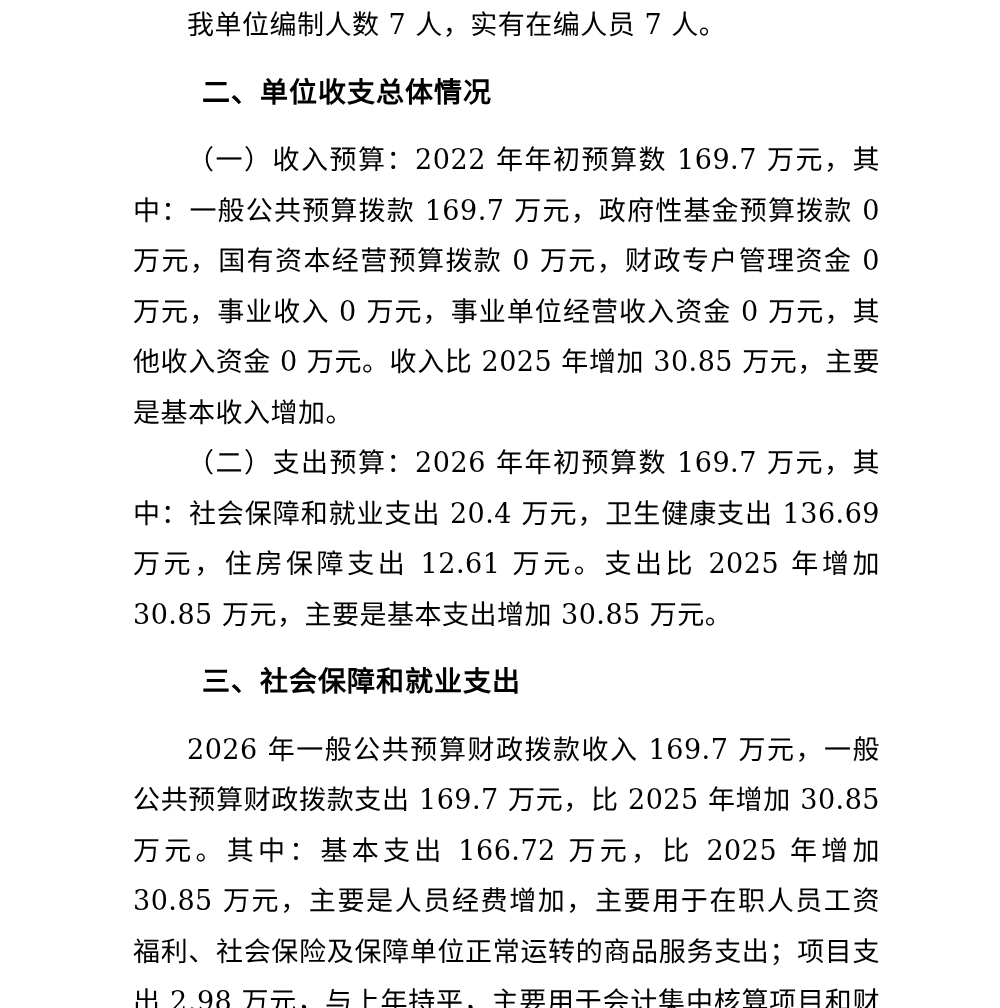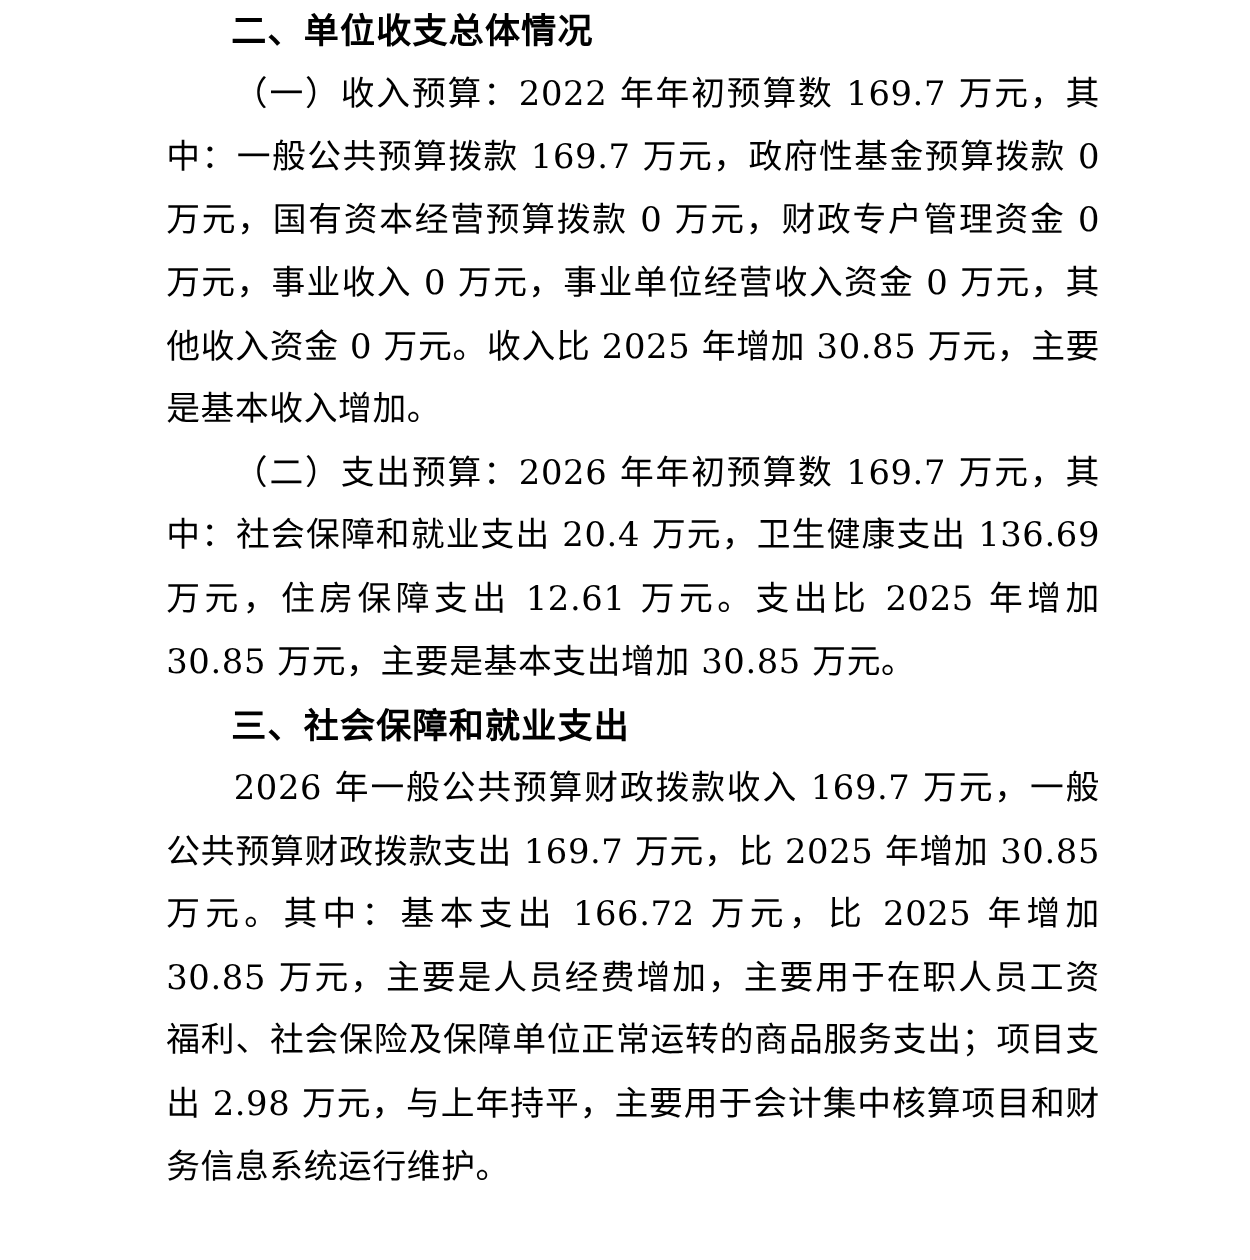--- a/index.html
+++ b/index.html
@@ -20,35 +20,36 @@
     margin: 0;
     color: #000000;
     font-family: "DejaVu Serif", "Liberation Serif", serif;
     font-size: 27px;
     line-height: 50.5px;
     text-align: justify;
     text-indent: 54px;
     letter-spacing: 0.5px;
   }
   .heading {
-    margin: 0;
+    margin: 17px;
     color: #000000;
     font-family: "DejaVu Sans", "Liberation Sans", sans-serif;
     font-weight: 700;
     font-size: 28px;
     line-height: 50.5px;
     text-align: left;
     text-indent: 52px;
     letter-spacing: 1px;
   }
 </style>
 </head>
 <body>
 
 <div class="page">
+  <p class="para">我单位编制人数 7 人，实有在编人员 7 人。</p>
 
   <h2 class="heading">二、单位收支总体情况</h2>
 
   <p class="para">（一）收入预算：2022 年年初预算数 169.7 万元，其中：一般公共预算拨款 169.7 万元，政府性基金预算拨款 0 万元，国有资本经营预算拨款 0 万元，财政专户管理资金 0 万元，事业收入 0 万元，事业单位经营收入资金 0 万元，其他收入资金 0 万元。收入比 2025 年增加 30.85 万元，主要是基本收入增加。</p>
 
   <p class="para">（二）支出预算：2026 年年初预算数 169.7 万元，其中：社会保障和就业支出 20.4 万元，卫生健康支出 136.69 万元，住房保障支出 12.61 万元。支出比 2025 年增加 30.85 万元，主要是基本支出增加 30.85 万元。</p>
 
   <h2 class="heading">三、社会保障和就业支出</h2>
 
   <p class="para">2026 年一般公共预算财政拨款收入 169.7 万元，一般公共预算财政拨款支出 169.7 万元，比 2025 年增加 30.85 万元。其中：基本支出 166.72 万元，比 2025 年增加 30.85 万元，主要是人员经费增加，主要用于在职人员工资福利、社会保险及保障单位正常运转的商品服务支出；项目支出 2.98 万元，与上年持平，主要用于会计集中核算项目和财务信息系统运行维护。</p>

